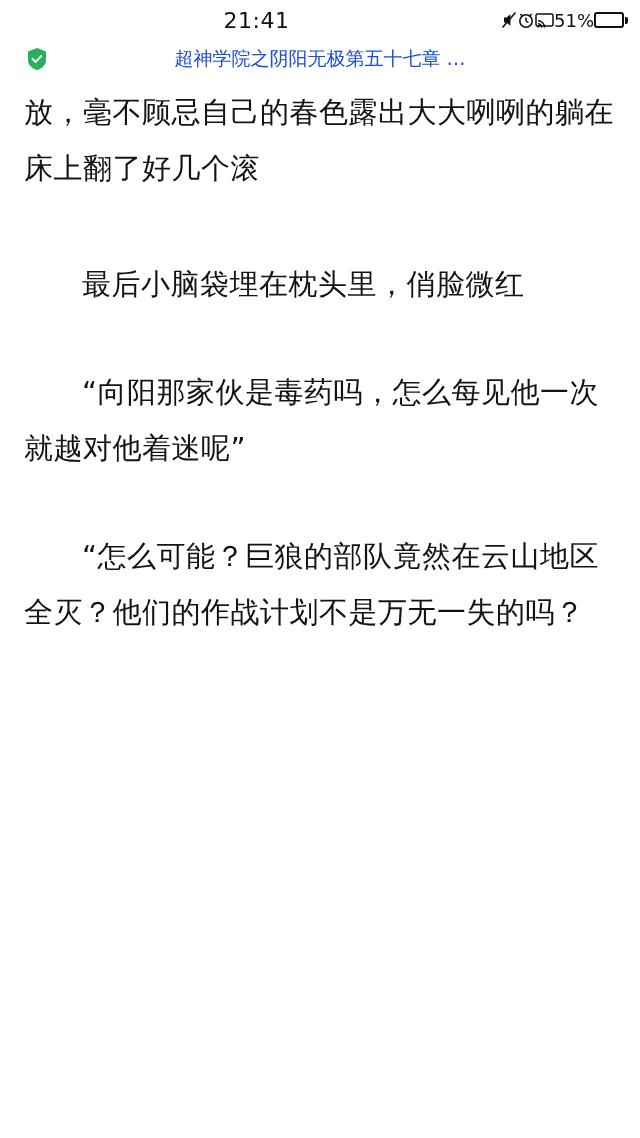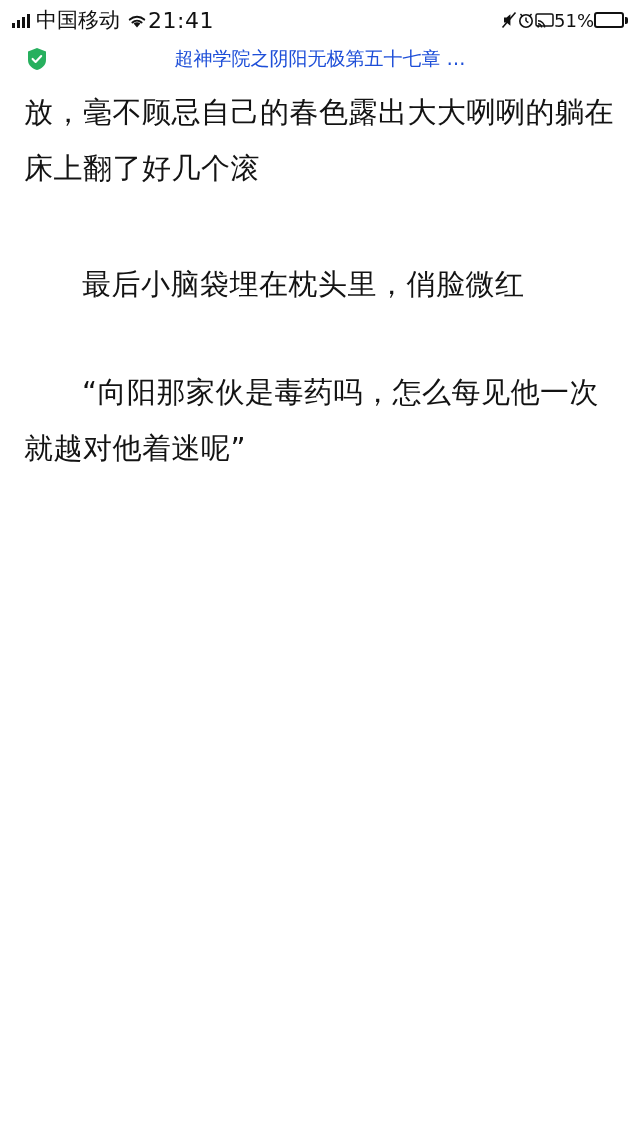--- a/index.html
+++ b/index.html
@@ -27,20 +27,21 @@
     color: #111;
   }
   .status-left {
     display: flex;
     align-items: center;
     gap: 6px;
     flex: 0 0 auto;
   }
   .status-center {
     flex: 1 1 auto;
+    text-align: center;
     font-size: 22px;
     letter-spacing: 0.5px;
   }
   .status-right {
     display: flex;
     align-items: center;
     flex: 0 0 auto;
     font-size: 18px;
   }
   .carrier-label {
@@ -141,36 +142,20 @@
     margin-bottom: 60px;
   }
   .para.gap {
     margin-bottom: 52px;
   }
 </style>
 </head>
 <body>
 
 <div class="status-bar">
-  <div class="status-left">
-    <span class="signal-bars">
-      <i></i>
-        <i></i>
-        <i></i>
-        <i></i>
-    </span>
-    <span class="carrier-label">中国移动</span>
-    <span>
-      <svg class="icon-svg" width="22" height="17" viewBox="0 0 22 17">
-        <path d="M11 15.5 L7.6 11.6 a5.2 5.2 0 0 1 6.8 0 Z" fill="#111"></path>
-        <path d="M3.8 7.6 a10.6 10.6 0 0 1 14.4 0" stroke="#111" stroke-width="2" fill="none" stroke-linecap="round"></path>
-        <path d="M6.4 10.4 a7 7 0 0 1 9.2 0" stroke="#111" stroke-width="2" fill="none" stroke-linecap="round"></path>
-      </svg>
-    </span>
-  </div>
   <div class="status-center">21:41</div>
   <div class="status-right">
     <span>
       <svg class="icon-svg" width="16" height="18" viewBox="0 0 16 18">
         <path d="M3 6.5 h2.6 L9.4 3.2 v11.6 L5.6 11.5 H3 Z" fill="#111"></path>
         <line x1="1.5" y1="16.5" x2="14.5" y2="1.5" stroke="#111" stroke-width="1.6"></line>
       </svg>
     </span>
     <span>
       <svg class="icon-svg" width="18" height="18" viewBox="0 0 18 18">
@@ -208,13 +193,14 @@
       <path d="M6.6 12.4 l3 3 l5.6 -5.8" stroke="#ffffff" stroke-width="2.1" fill="none" stroke-linecap="round" stroke-linejoin="round"></path>
     </svg>
   </span>
   <span class="title-text">超神学院之阴阳无极第五十七章 …</span>
 </div>
 
 <div class="reader">
   <p class="para first">放，毫不顾忌自己的春色露出大大咧咧的躺在床上翻了好几个滚</p>
   <p class="para gap">最后小脑袋埋在枕头里，俏脸微红</p>
   <p class="para gap">“向阳那家伙是毒药吗，怎么每见他一次就越对他着迷呢”</p>
+  <p class="para">“怎么可能？巨狼的部队竟然在云山地区全灭？他们的作战计划不是万无一失的吗？</p>
 </div>
 
 </body></html>

